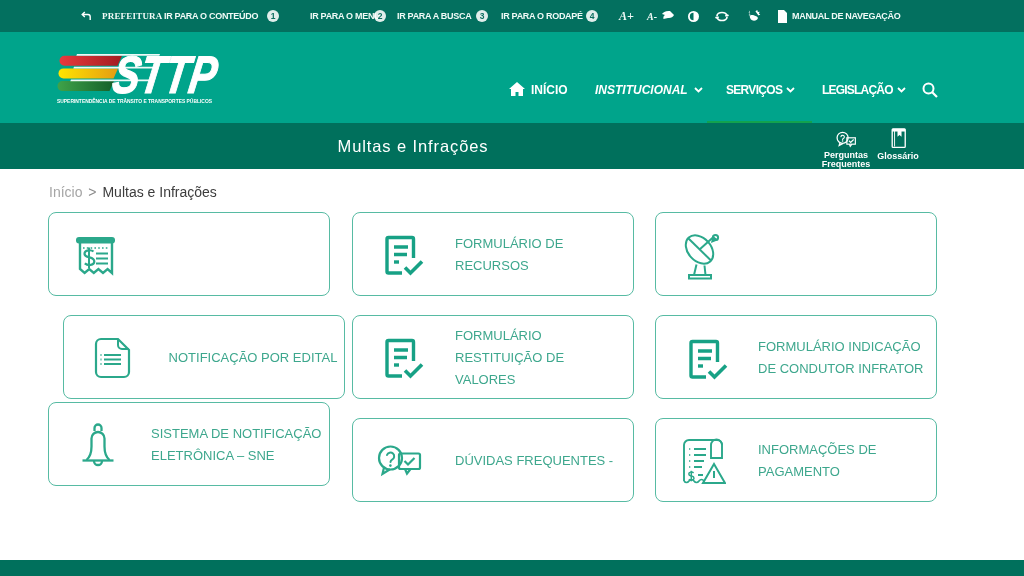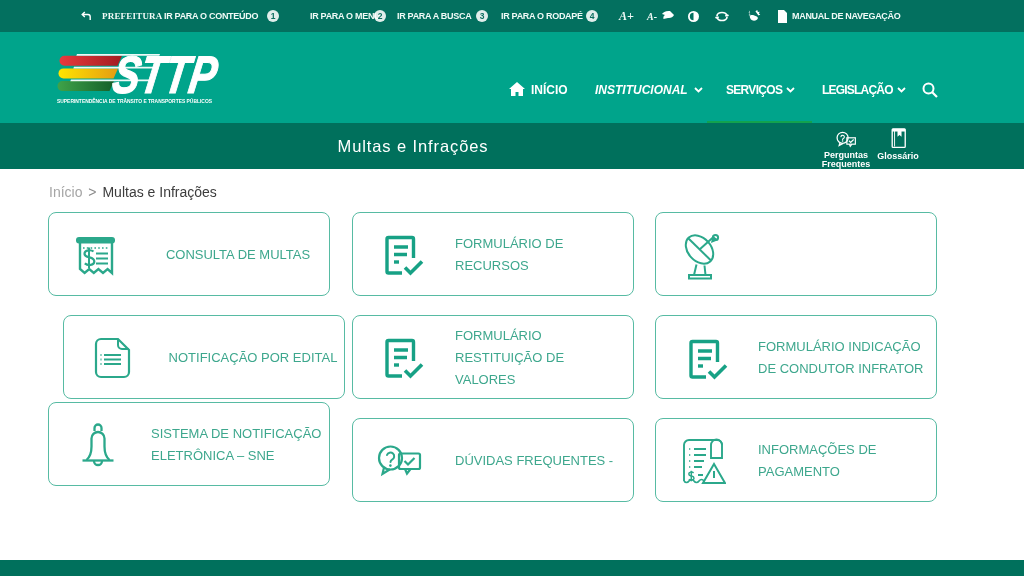--- a/index.html
+++ b/index.html
@@ -193,23 +193,20 @@
     <svg class="ic" style="left:24px;top:20px;" width="45" height="45" viewBox="0 0 45 45">
       <g stroke="#2ba88b" fill="none" stroke-width="2.2">
         <rect x="3" y="4" width="39" height="6.5" rx="3" fill="#2ba88b" stroke="none"></rect>
         <path d="M7 10 V36 l4.6 4 4.6-4 4.6 4 4.6-4 4.6 4 4.6-4 4.4 4 V10" stroke-width="2.4"></path>
         <path d="M10 15 h25" stroke-width="1.6" stroke-dasharray="1.6 2.2"></path>
         <path d="M23 20.5 h12 M23 25.5 h12 M23 30.5 h12" stroke-width="2.2"></path>
         <path d="M20.5 18.5 c-2-1.8-9-2-9 2.2 c0 2.6 3 3.2 4.8 3.6 c1.8.4 5 1 5 4.2 c0 4.2-6.5 4.4-9.5 1.8" stroke-width="2.2"></path>
         <path d="M16 14.5 V35" stroke-width="2"></path>
       </g>
     </svg>
-    <div class="tx" style="text-align:center;">
-        <span>CONSULTA DE MULTAS</span>
-      </div>
   </div>
 
   <div class="card" style="left:352px; top:212px;">
     <svg class="ic" style="left:25px;top:19px;" width="46" height="46" viewBox="0 0 46 46">
       <g stroke="#17a185" fill="none">
         <path d="M9 33 V7 a1.5 1.5 0 0 1 1.5-1.5 H34 a1.5 1.5 0 0 1 1.5 1.5 V26 M9 33 v6.5 a1.5 1.5 0 0 0 1.5 1.5 H24" stroke-width="3.4"></path>
         <path d="M16 15 h14 M16 22.5 h13" stroke-width="3.4"></path>
         <path d="M16 30 h5" stroke-width="3.4"></path>
         <path d="M27 35.5 l5.5 5.5 L44 29.5" stroke-width="3.6"></path>
       </g>

